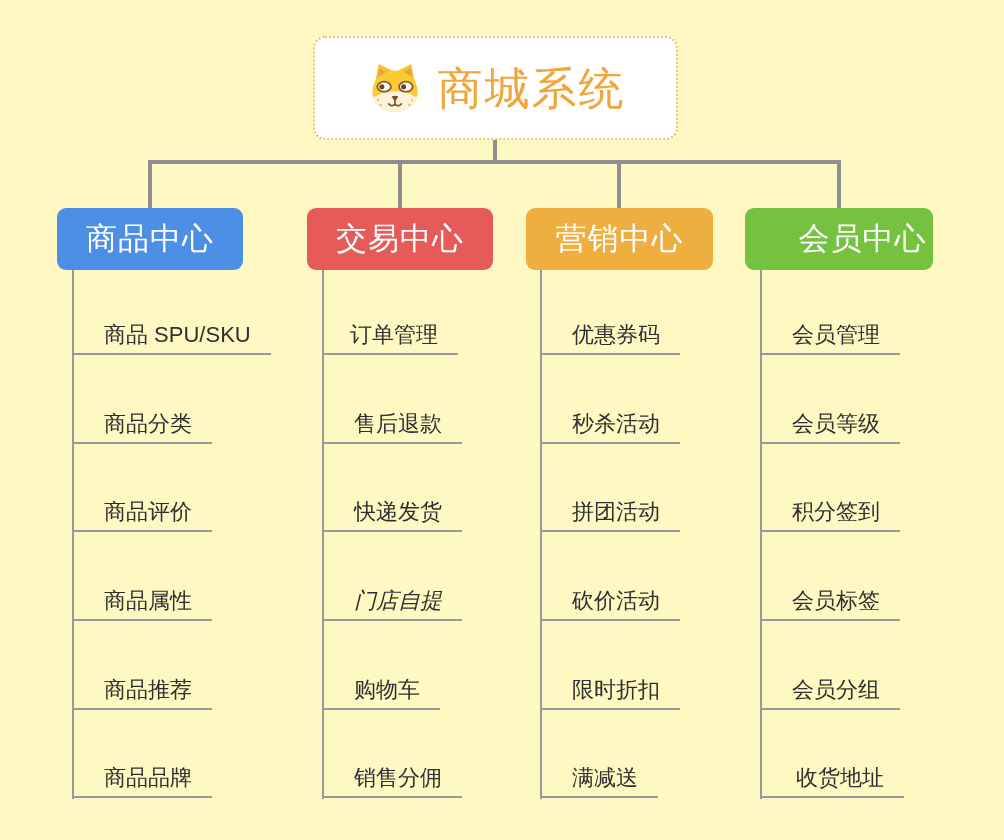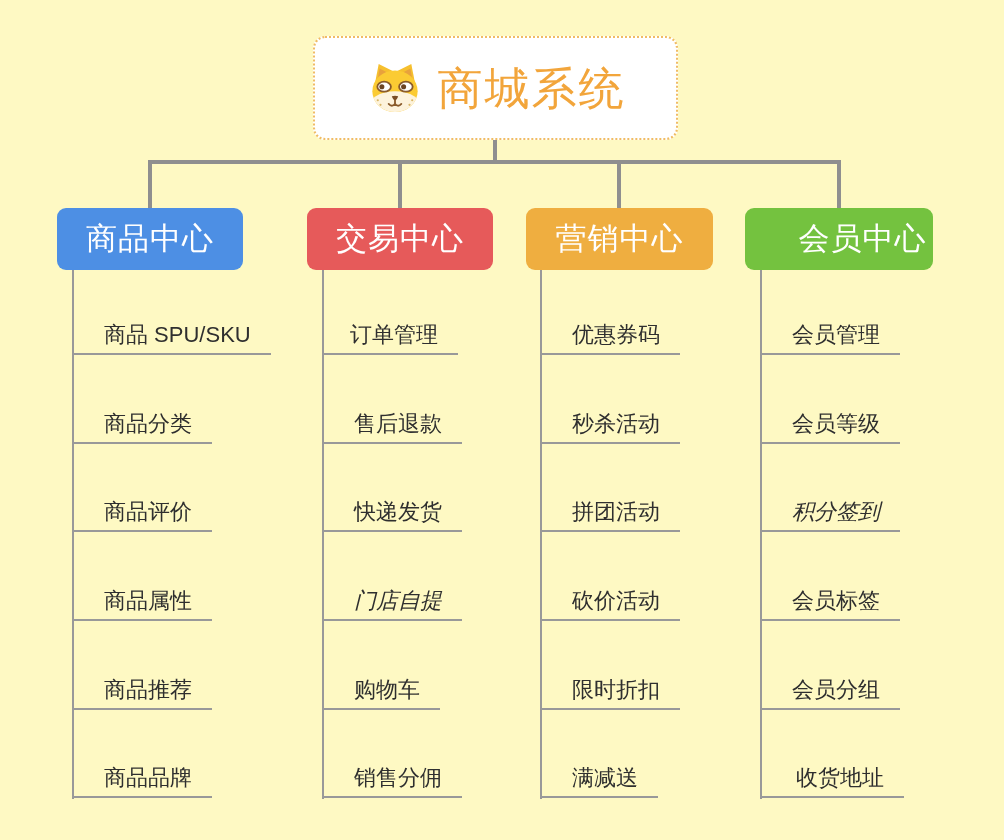--- a/index.html
+++ b/index.html
@@ -149,18 +149,18 @@
 
   <div class="leaf" style="left:540px; top:317px;">优惠券码</div>
   <div class="leaf" style="left:540px; top:406px;">秒杀活动</div>
   <div class="leaf" style="left:540px; top:494px;">拼团活动</div>
   <div class="leaf" style="left:540px; top:583px;text-align:right;">砍价活动</div>
   <div class="leaf" style="left:540px; top:672px;">限时折扣</div>
   <div class="leaf" style="left:540px; top:760px;">满减送</div>
 
   <div class="leaf" style="left:760px; top:317px;">会员管理</div>
   <div class="leaf" style="left:760px; top:406px;">会员等级</div>
-  <div class="leaf" style="left:760px; top:494px;font-style:italic;">积分签到</div>
+  <div class="leaf" style="left:760px; top:494px;">积分签到</div>
   <div class="leaf" style="left:760px; top:583px;">会员标签</div>
   <div class="leaf" style="left:760px; top:672px;">会员分组</div>
   <div class="leaf" style="left:760px; top:760px;padding-left:36px;">收货地址</div>
 
 </div>
 
 </body></html>

